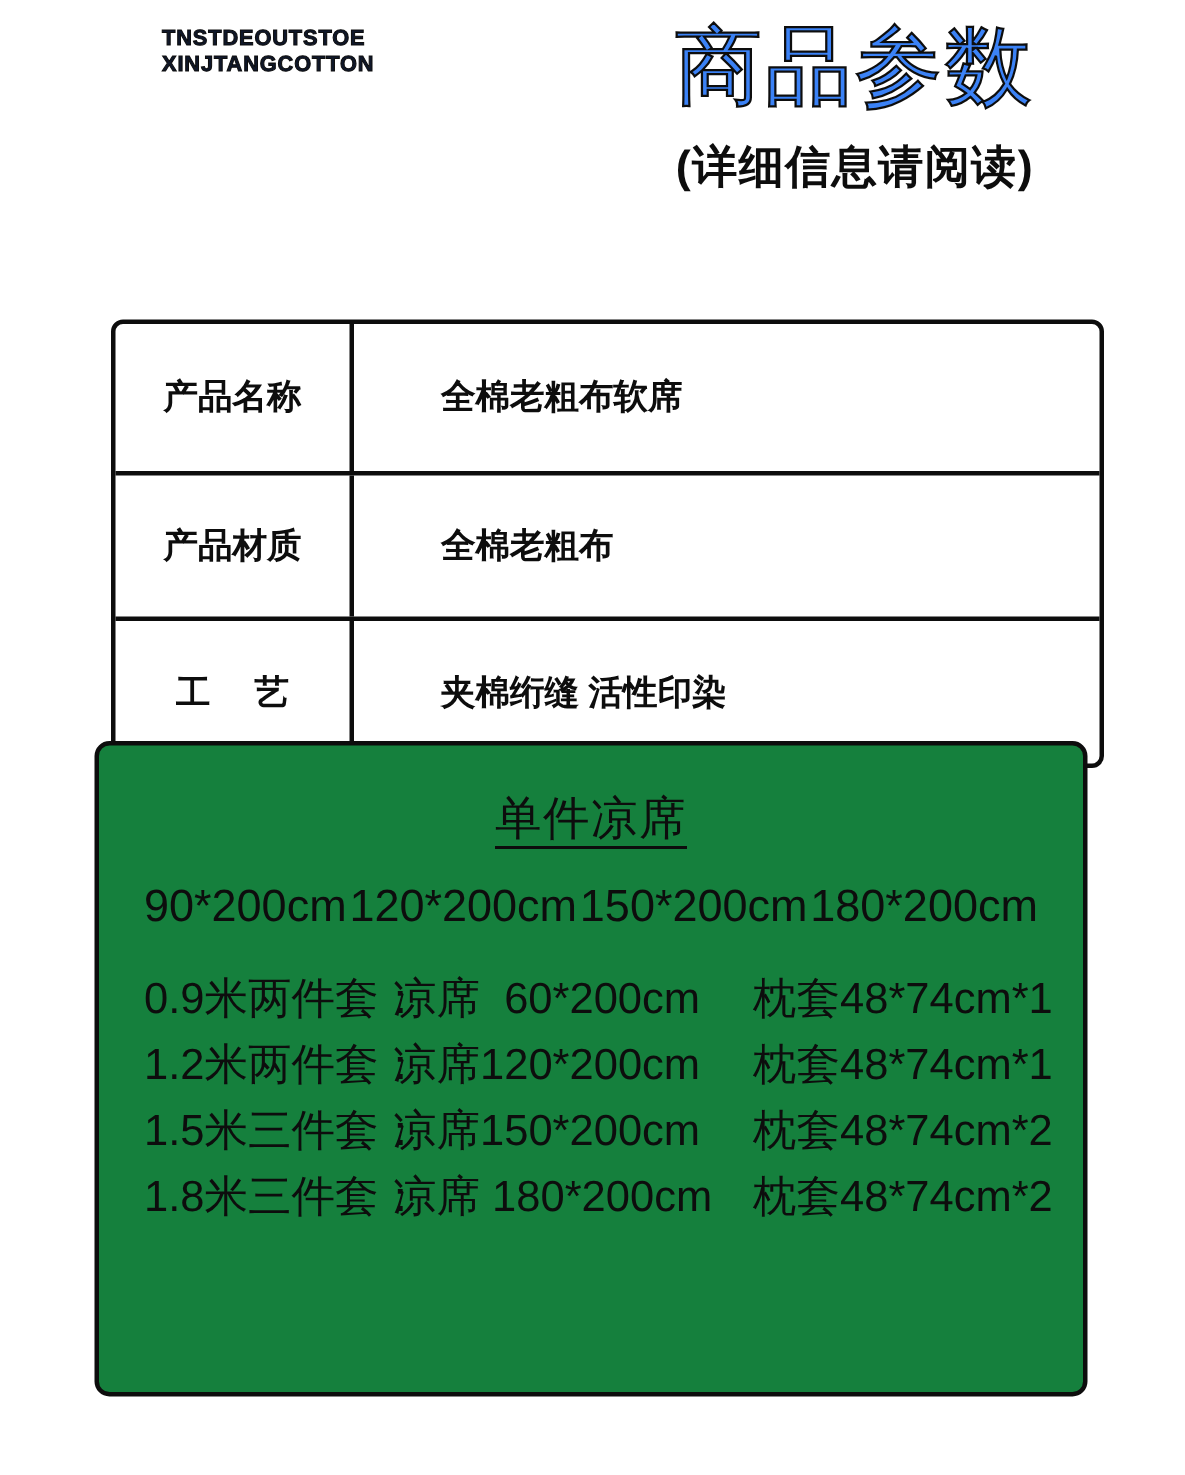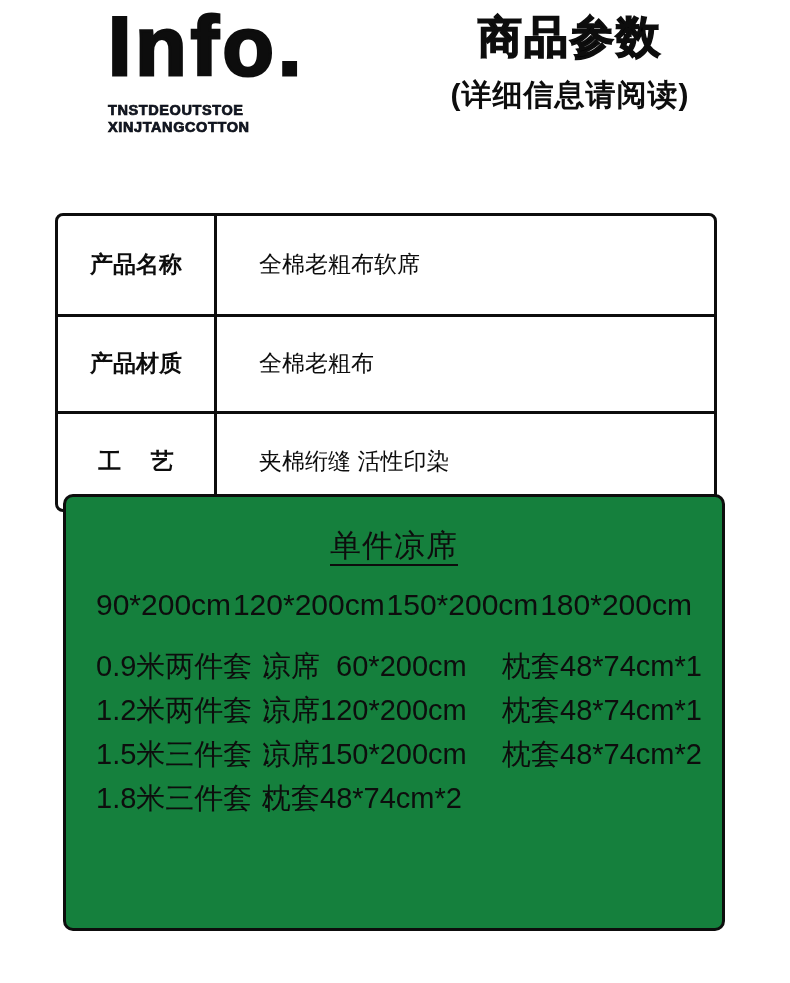--- a/index.html
+++ b/index.html
@@ -23,48 +23,48 @@
   }
   .logo-sub {
     margin-top:14px;
     font-size:14.5px; font-weight:700; letter-spacing:0.6px;
     line-height:1.2; color:#0f172a;
     -webkit-text-stroke:0.7px #0d0d0d;
   }
 
   .title-block { position:absolute; left:415px; top:12px; width:310px; text-align:center; }
   .page-title {
-    font-size:44px; font-weight:700; letter-spacing:2px;
-    -webkit-text-stroke:1.5px #0d0d0d; color:#000000;
+    font-size:58px; font-weight:400; letter-spacing:2px;
+    -webkit-text-stroke:1.5px #0d0d0d; color:#3b82f6;
     line-height:1.15;
   }
   .page-subtitle {
     margin-top:12px;
     font-size:30px; font-weight:700; letter-spacing:1px; color:#0d0d0d;
   }
 
   
   .spec-table {
-    position:absolute; left:55px; top:213px;
+    position:absolute; left:74px; top:213px;
     width:662px; height:299px;
     border:3px solid #0d0d0d; border-radius:8px;
     display:grid; grid-template-rows:1fr 1fr 1fr;
     background:#fff;
   }
   .spec-row { display:grid; grid-template-columns:159px 1fr; }
   .spec-row + .spec-row { border-top:3px solid #0d0d0d; }
   .spec-label {
     border-right:3px solid #0d0d0d;
     display:flex; align-items:center; justify-content:center;
     font-size:23px; font-weight:700; white-space:pre;
   }
   .spec-value {
     display:flex; align-items:center;
-    padding-left:42px;
-    font-size:23px; font-weight:400; white-space:pre;
+    padding-left:58px;
+    font-size:23px; font-weight:700; white-space:pre;
   }
 
   
   .size-panel {
     position:absolute; left:63px; top:494px;
     width:662px; height:437px;
     border:3px solid #0d0d0d; border-radius:10px;
     background:#15803d;
     padding:0 30px;
   }
@@ -90,21 +90,20 @@
     display:grid; grid-template-columns:166px 240px 1fr;
     align-items:center;
     font-size:29px; line-height:44px; white-space:pre;
   }
 </style>
 </head>
 <body>
 
 <div class="header">
   <div class="logo">
-    <div class="logo-text">Info.</div>
     <div class="logo-sub">
       <div>TNSTDEOUTSTOE</div>
       <div>XINJTANGCOTTON</div>
     </div>
   </div>
   <div class="title-block">
     <div class="page-title">商品参数</div>
     <div class="page-subtitle">(详细信息请阅读)</div>
   </div>
 </div>
@@ -146,16 +145,17 @@
       <span>凉席120*200cm</span>
       <span>枕套48*74cm*1</span>
     </div>
     <div class="set-row">
       <span>1.5米三件套：</span>
       <span>凉席150*200cm</span>
       <span>枕套48*74cm*2</span>
     </div>
     <div class="set-row">
       <span>1.8米三件套：</span>
+      <span>凉席 180*200cm</span>
       <span>枕套48*74cm*2</span>
     </div>
   </div>
 </section>
 
 </body></html>

